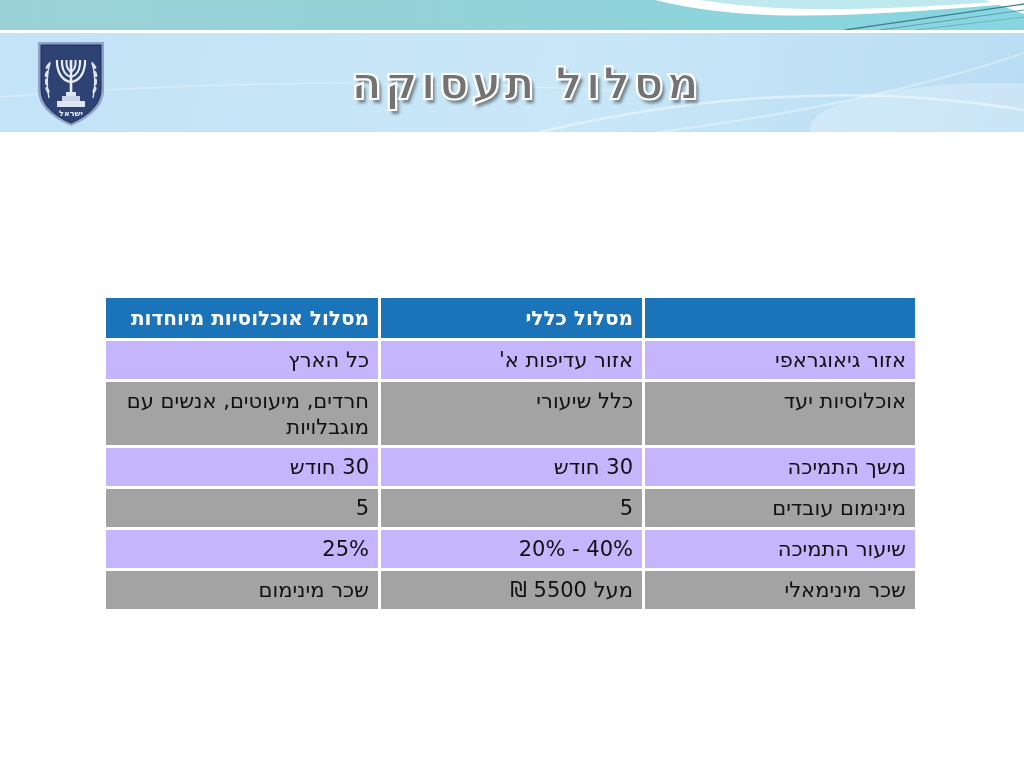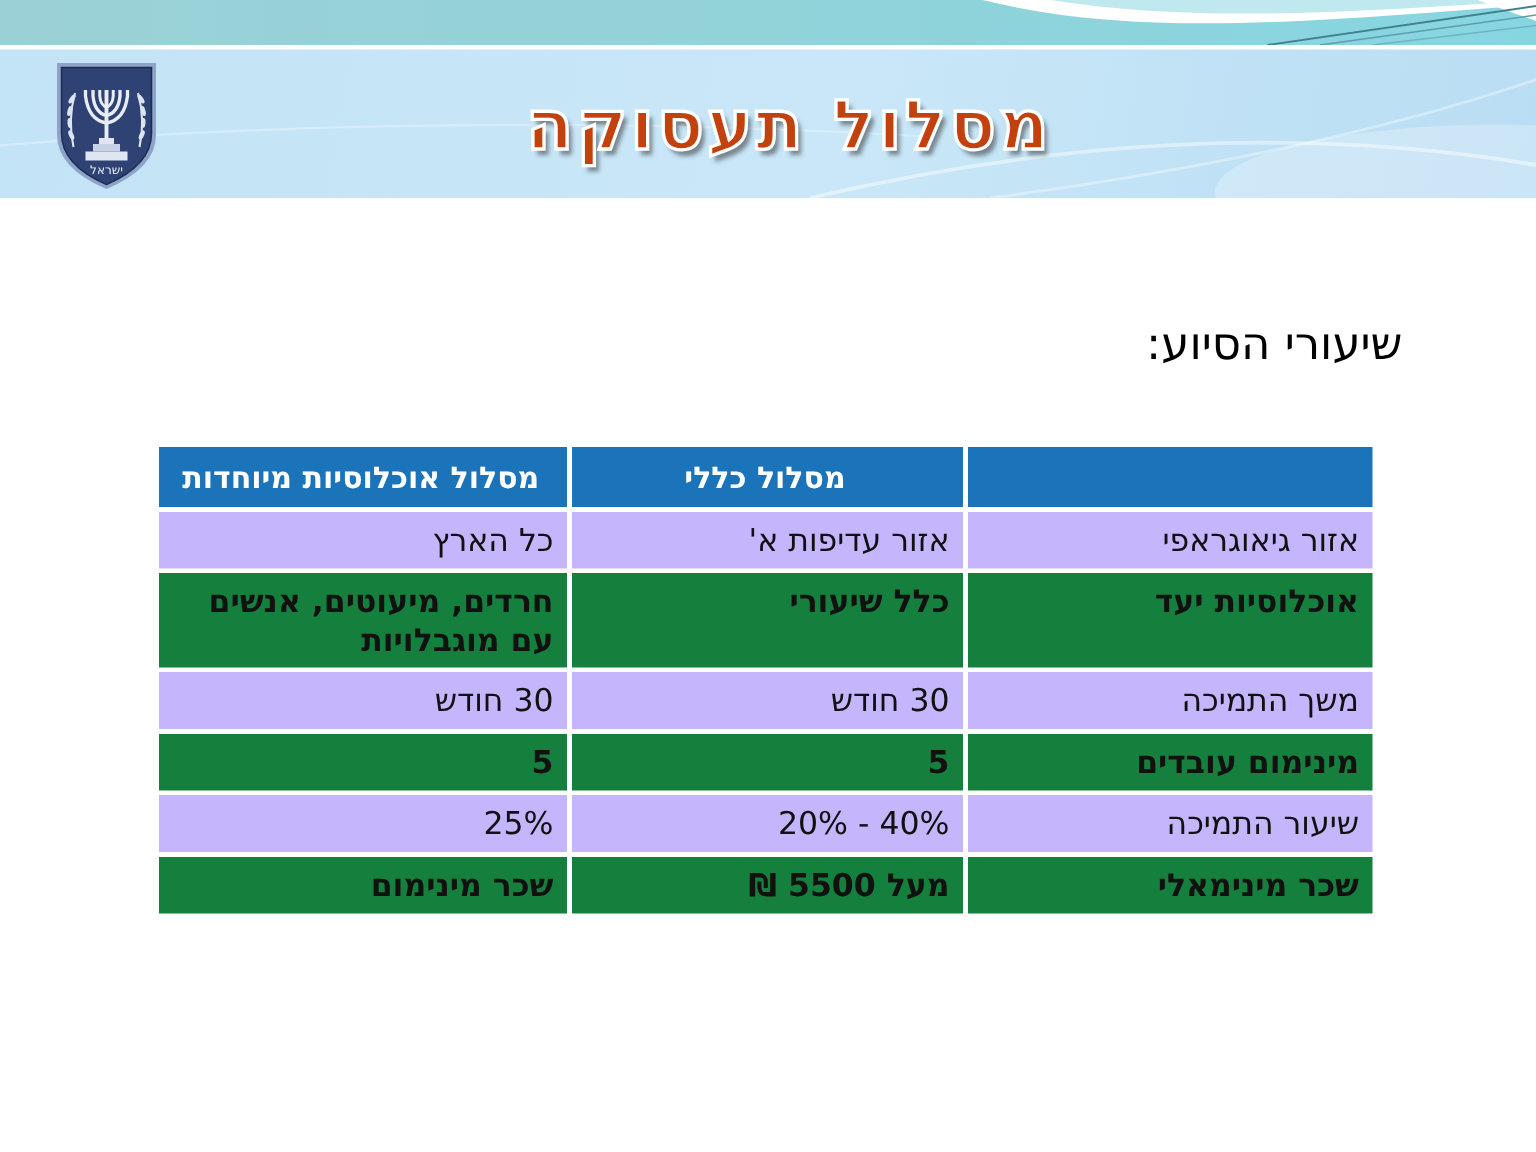--- a/index.html
+++ b/index.html
@@ -9,57 +9,57 @@
   }
   
   .top-band{position:absolute;left:0;top:0;width:1024px;height:30px;}
   
   .banner{
     position:absolute;left:0;top:33px;width:1024px;height:99px;
     background:linear-gradient(100deg,#c3e3f6 0%,#c9e7f8 55%,#b9ddf3 100%);
   }
   .banner svg{position:absolute;left:0;top:0;}
   
-  .emblem{position:absolute;left:36px;top:40px;width:70px;height:88px;}
+  .emblem{position:absolute;left:36px;top:40px;width:70px;height:88px;font-weight:bold;}
   
   .slide-title{
     position:absolute;left:526px;top:56px;transform:translateX(-50%);
     white-space:nowrap;text-align:left;
-    font-size:46px;font-weight:bold;letter-spacing:2px;color:#c2410c;
+    font-size:46px;font-weight:bold;letter-spacing:2px;color:#737373;
     -webkit-text-stroke:2.2px #ffffff;
     text-shadow:3px 4px 3px rgba(40,40,40,0.5);
   }
   
   .section-heading{
     position:absolute;right:89px;top:212px;direction:rtl;
     font-size:30px;color:#000;font-family:"DejaVu Sans",sans-serif;
   }
   
   table.rates{
     position:absolute;left:103px;top:295px;width:812px;
     border-collapse:collapse;direction:rtl;table-layout:fixed;
     font-size:21px;color:#111;
   }
   table.rates td,table.rates th{
     border:3px solid #ffffff;vertical-align:top;
-    padding:6px 9px 4px 6px;line-height:1.25;
+    padding:6px 9px 4px 6px;text-align:right;line-height:1.25;
     overflow:hidden;
   }
   col.c-label{width:273px;}
   col.c-general{width:264px;}
   col.c-special{width:275px;}
   tr.hdr{height:43px;}
   tr.hdr th{
     background:#1b74ba;color:#ffffff;font-weight:bold;font-size:20px;
     vertical-align:middle;padding-top:2px;padding-bottom:2px;
   }
   tr.body-row{height:41px;}
   tr.tall{height:66px;}
   tr.band-dark td{background:#c4b5fd;}
-  tr.band-light td{background:#15803d;font-weight:bold;}
+  tr.band-light td{background:#a3a3a3;}
 </style>
 </head>
 <body>
 
 <div class="slide">
 
   <div class="top-band">
     <svg width="1024" height="30" viewBox="0 0 1024 30">
       <defs>
         <linearGradient id="teal" x1="0" y1="0" x2="1" y2="0">
@@ -114,21 +114,20 @@
         <ellipse cx="59.5" cy="34" rx="3.4" ry="1.5" transform="rotate(75 59.5 34)"></ellipse>
         <ellipse cx="59.5" cy="42" rx="3.4" ry="1.5" transform="rotate(95 59.5 42)"></ellipse>
         <ellipse cx="58.5" cy="50" rx="3.4" ry="1.5" transform="rotate(115 58.5 50)"></ellipse>
       </g>
       <text x="35" y="76" font-size="8" fill="#e8edf5" text-anchor="middle" font-family="DejaVu Sans, sans-serif">ישראל</text>
     </svg>
   </div>
 
   <div class="slide-title" dir="rtl">מסלול תעסוקה</div>
 
-  <div class="section-heading">שיעורי הסיוע:</div>
 
   <table class="rates" dir="rtl">
     <colgroup>
       <col class="c-label">
         <col class="c-general">
         <col class="c-special">
     </colgroup>
     <tbody>
         <tr class="hdr">
       <th></th>

